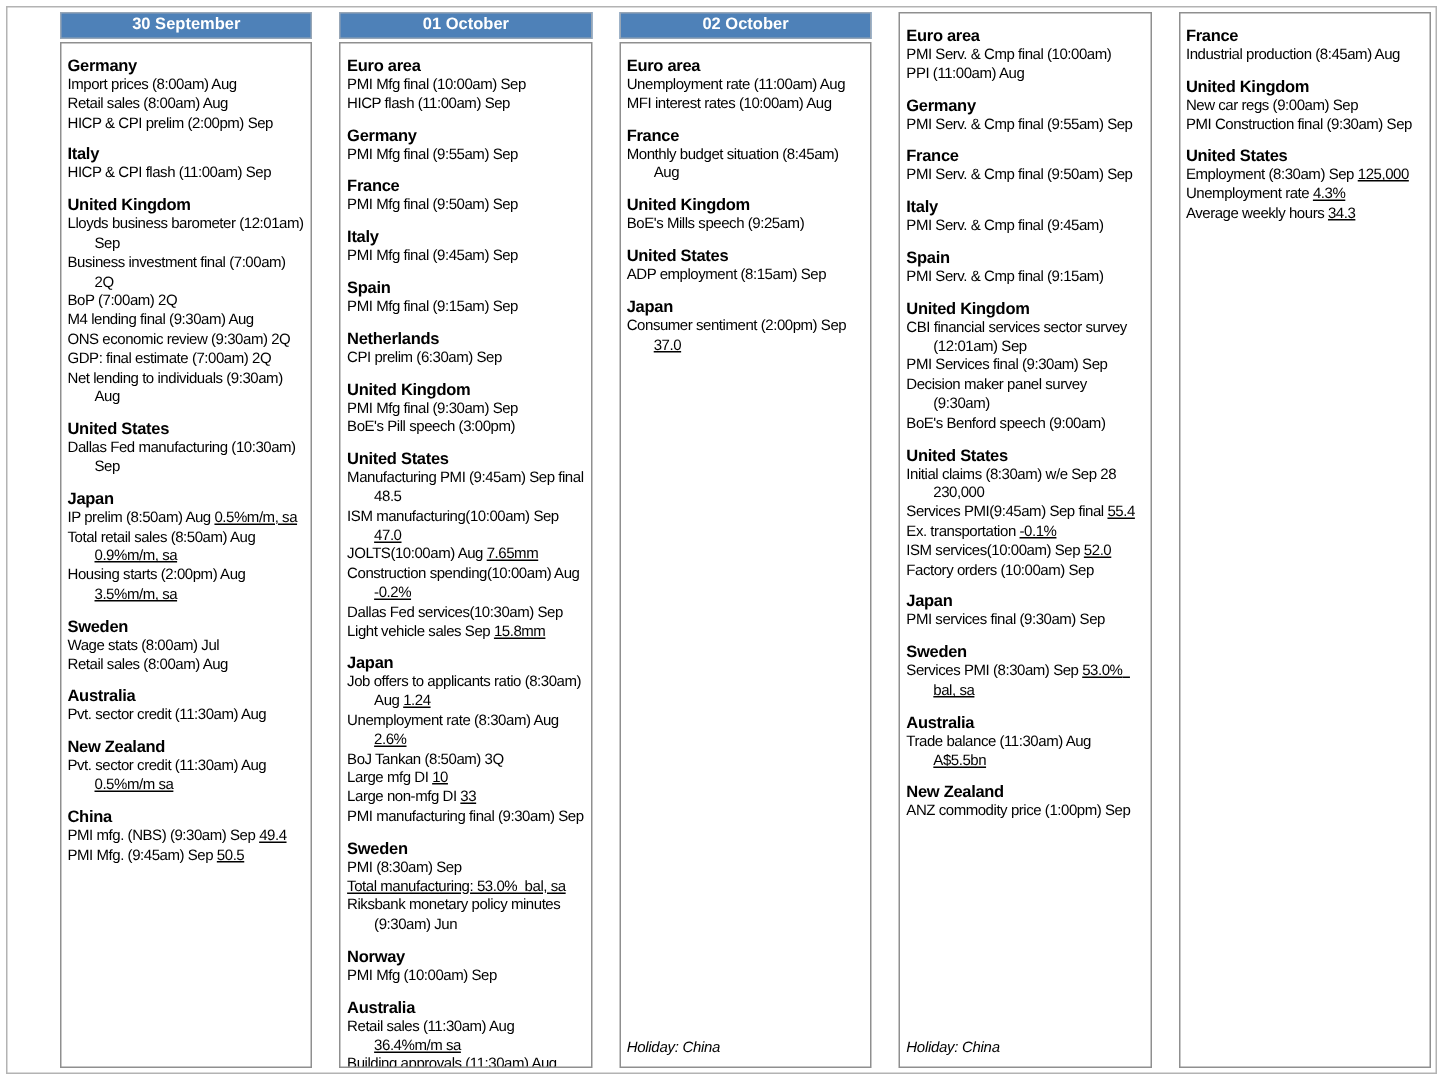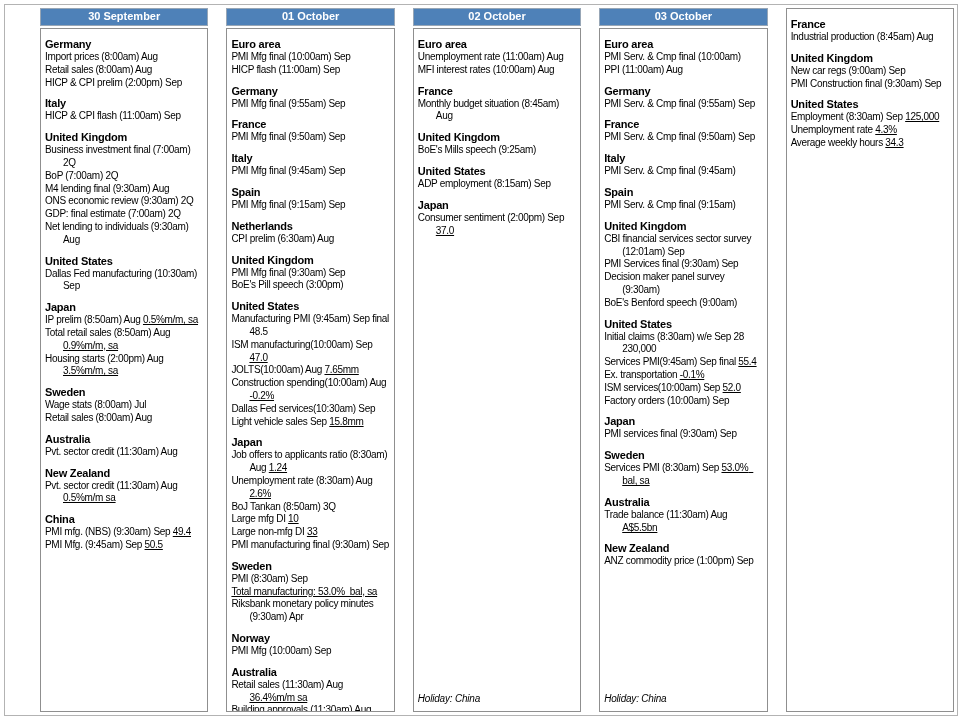--- a/index.html
+++ b/index.html
@@ -58,20 +58,21 @@
             <div class="item">Import prices (8:00am) Aug</div>
             <div class="item">Retail sales (8:00am) Aug</div>
             <div class="item">HICP &amp; CPI prelim (2:00pm) Sep</div>
           </div>
           <div class="section">
             <div class="country">Italy</div>
             <div class="item">HICP &amp; CPI flash (11:00am) Sep</div>
           </div>
           <div class="section">
             <div class="country">United Kingdom</div>
+            <div class="item">Lloyds business barometer (12:01am) Sep</div>
             <div class="item">Business investment final (7:00am) 2Q</div>
             <div class="item">BoP (7:00am) 2Q</div>
             <div class="item">M4 lending final (9:30am) Aug</div>
             <div class="item">ONS economic review (9:30am) 2Q</div>
             <div class="item">GDP: final estimate (7:00am) 2Q</div>
             <div class="item">Net lending to individuals (9:30am) Aug</div>
           </div>
           <div class="section">
             <div class="country">United States</div>
             <div class="item">Dallas Fed manufacturing (10:30am) Sep</div>
@@ -121,21 +122,21 @@
           <div class="section">
             <div class="country">Italy</div>
             <div class="item">PMI Mfg final (9:45am) Sep</div>
           </div>
           <div class="section">
             <div class="country">Spain</div>
             <div class="item">PMI Mfg final (9:15am) Sep</div>
           </div>
           <div class="section">
             <div class="country">Netherlands</div>
-            <div class="item">CPI prelim (6:30am) Aug</div>
+            <div class="item">CPI prelim (6:30am) Sep</div>
           </div>
           <div class="section">
             <div class="country">United Kingdom</div>
             <div class="item">PMI Mfg final (9:30am) Sep</div>
             <div class="item">BoE's Pill speech (3:00pm)</div>
           </div>
           <div class="section">
             <div class="country">United States</div>
             <div class="item">Manufacturing PMI (9:45am) Sep final 48.5</div>
             <div class="item">ISM manufacturing(10:00am) Sep <span class="u">47.0</span></div>
@@ -150,21 +151,21 @@
             <div class="item">Unemployment rate (8:30am) Aug <span class="u">2.6%</span></div>
             <div class="item">BoJ Tankan (8:50am) 3Q</div>
             <div class="item">Large mfg DI <span class="u">10</span></div>
             <div class="item">Large non-mfg DI <span class="u">33</span></div>
             <div class="item">PMI manufacturing final (9:30am) Sep</div>
           </div>
           <div class="section">
             <div class="country">Sweden</div>
             <div class="item">PMI (8:30am) Sep</div>
             <div class="item"><span class="u">Total manufacturing: 53.0%  bal, sa</span></div>
-            <div class="item">Riksbank monetary policy minutes (9:30am) Apr</div>
+            <div class="item">Riksbank monetary policy minutes (9:30am) Jun</div>
           </div>
           <div class="section">
             <div class="country">Norway</div>
             <div class="item">PMI Mfg (10:00am) Sep</div>
           </div>
           <div class="section">
             <div class="country">Australia</div>
             <div class="item">Retail sales (11:30am) Aug <span class="u">36.4%m/m sa</span></div>
             <div class="item">Building approvals (11:30am) Aug <span class="u">-2%m/m sa</span></div>
           </div>
@@ -196,21 +197,20 @@
             <div class="item">ADP employment (8:15am) Sep</div>
           </div>
           <div class="section">
             <div class="country">Japan</div>
             <div class="item">Consumer sentiment (2:00pm) Sep <span class="u">37.0</span></div>
           </div>
           <div class="holiday">Holiday: China</div>
         </div>
       </div>
       <div class="col">
-        <div class="hdr">03 October</div>
         <div class="body">
           <div class="section">
             <div class="country">Euro area</div>
             <div class="item">PMI Serv. &amp; Cmp final (10:00am)</div>
             <div class="item">PPI (11:00am) Aug</div>
           </div>
           <div class="section">
             <div class="country">Germany</div>
             <div class="item">PMI Serv. &amp; Cmp final (9:55am) Sep</div>
           </div>

